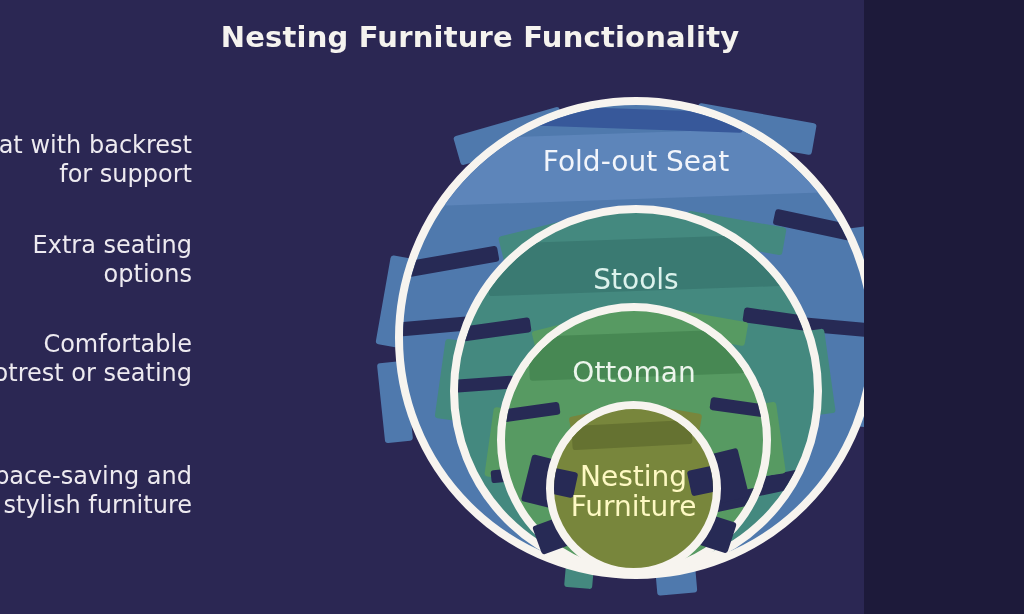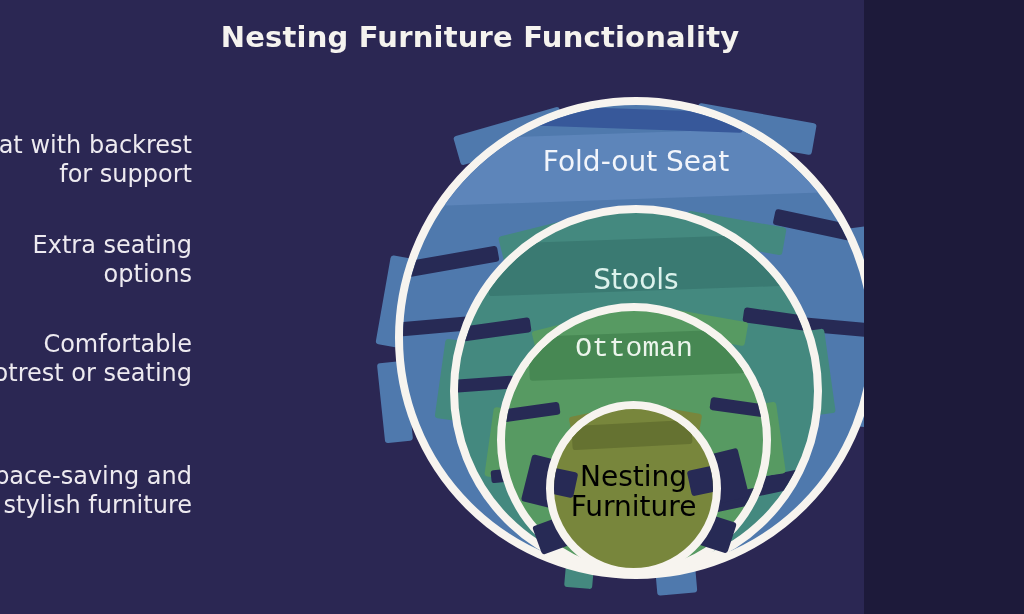--- a/index.html
+++ b/index.html
@@ -32,22 +32,22 @@
   .r1{background:#4f79ad;}
   .r2{background:#44897f;}
   .r3{background:#579a62;}
   .r4{background:#78863c;}
   .ring-label{
     position:absolute;left:0;width:100%;text-align:center;
     font-size:28px;line-height:30px;white-space:pre-line;z-index:5;
   }
   .l1{top:42px;color:#f2f5fb;}
   .l2{top:32px;color:#dcf2ec;margin-top:20px;}
-  .l3{top:23px;color:#ecf5ec;font-family:Liberation Mono, monospace;}
-  .l4{top:53px;color:#000000;}
+  .l3{top:47px;color:#ecf5ec;}
+  .l4{top:53px;color:#fef9c3;}
 </style>
 </head>
 <body>
 
 <div class="stage">
 
   <h1 class="title">Nesting Furniture Functionality</h1>
 
   <div class="desc d1">Seat with backrest
 for support</div>

